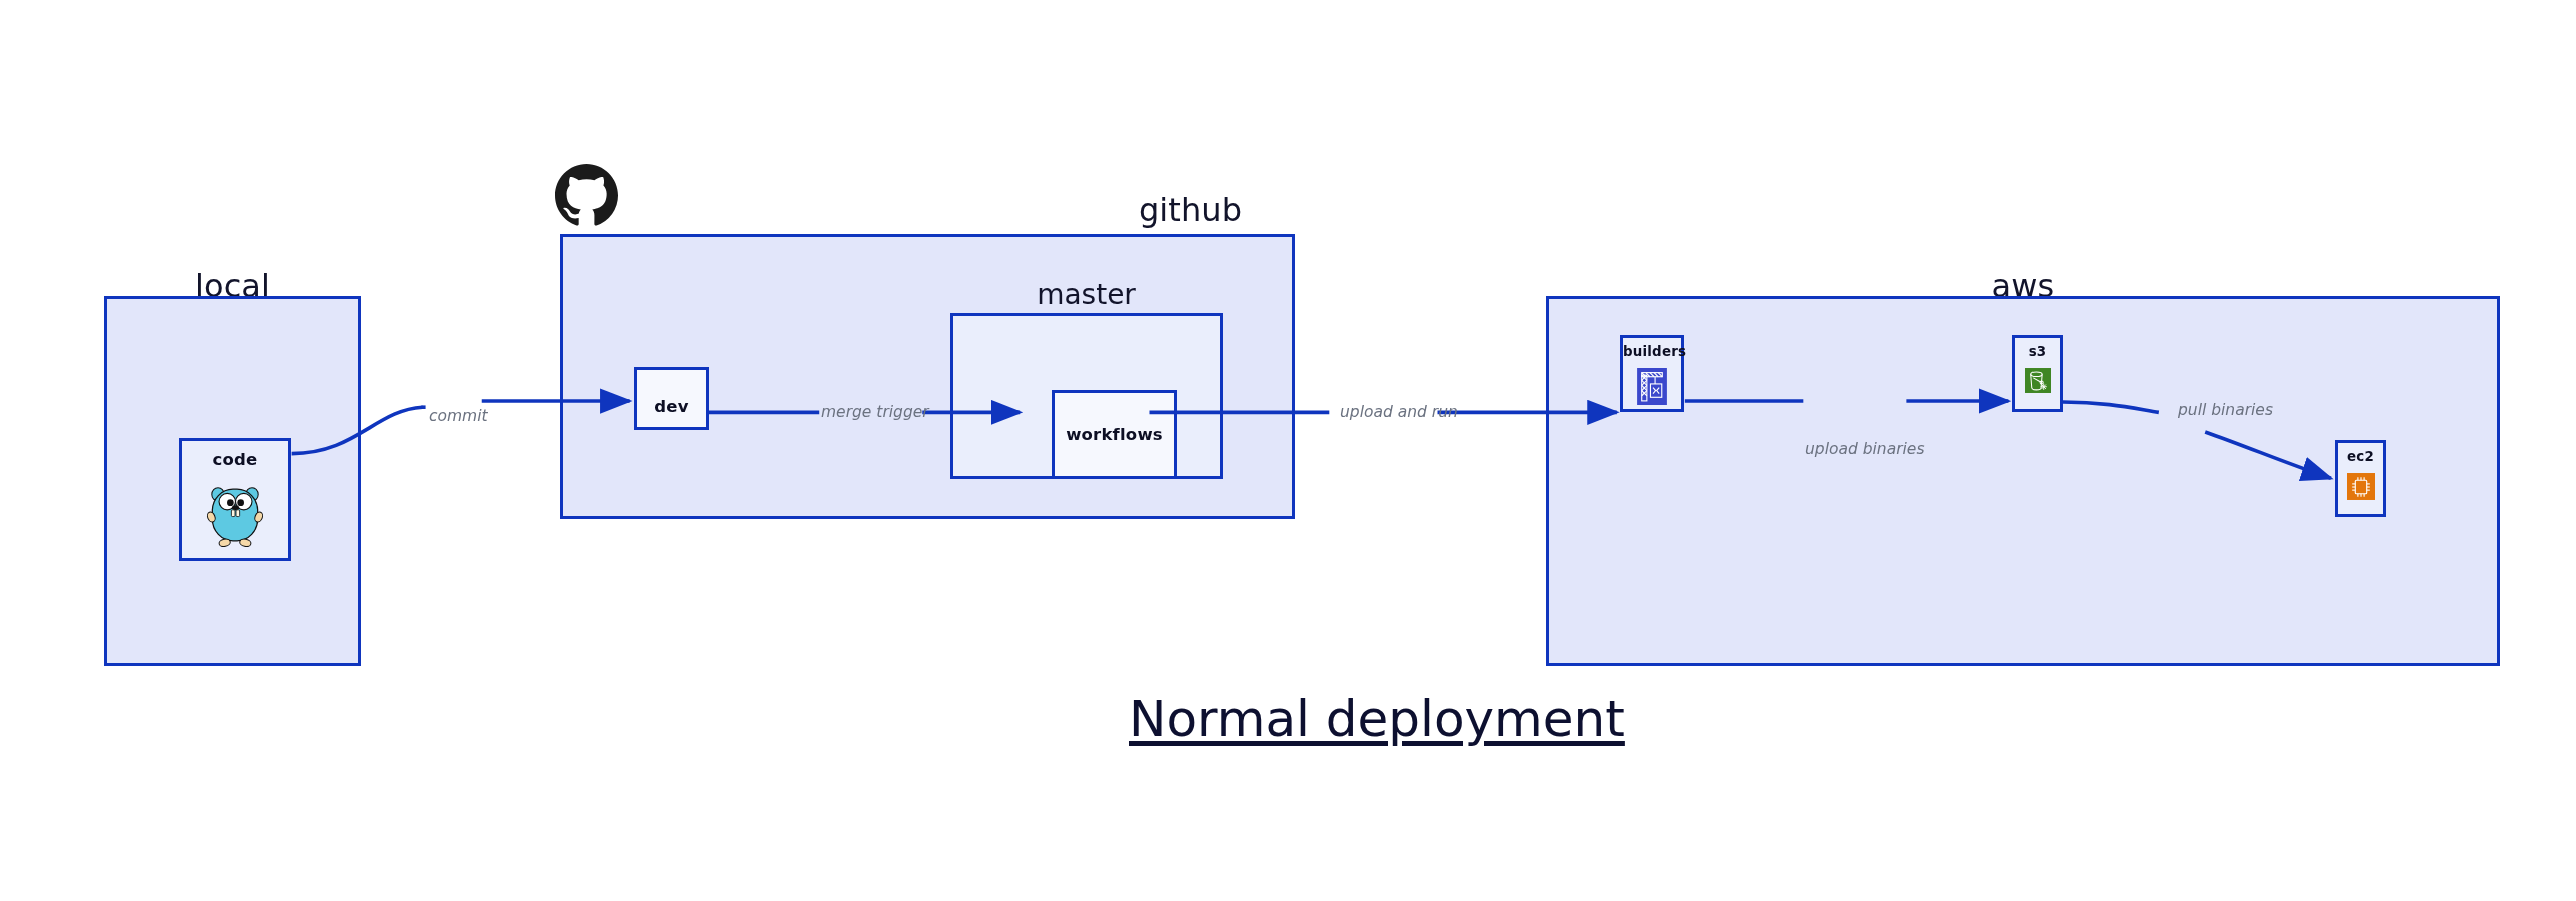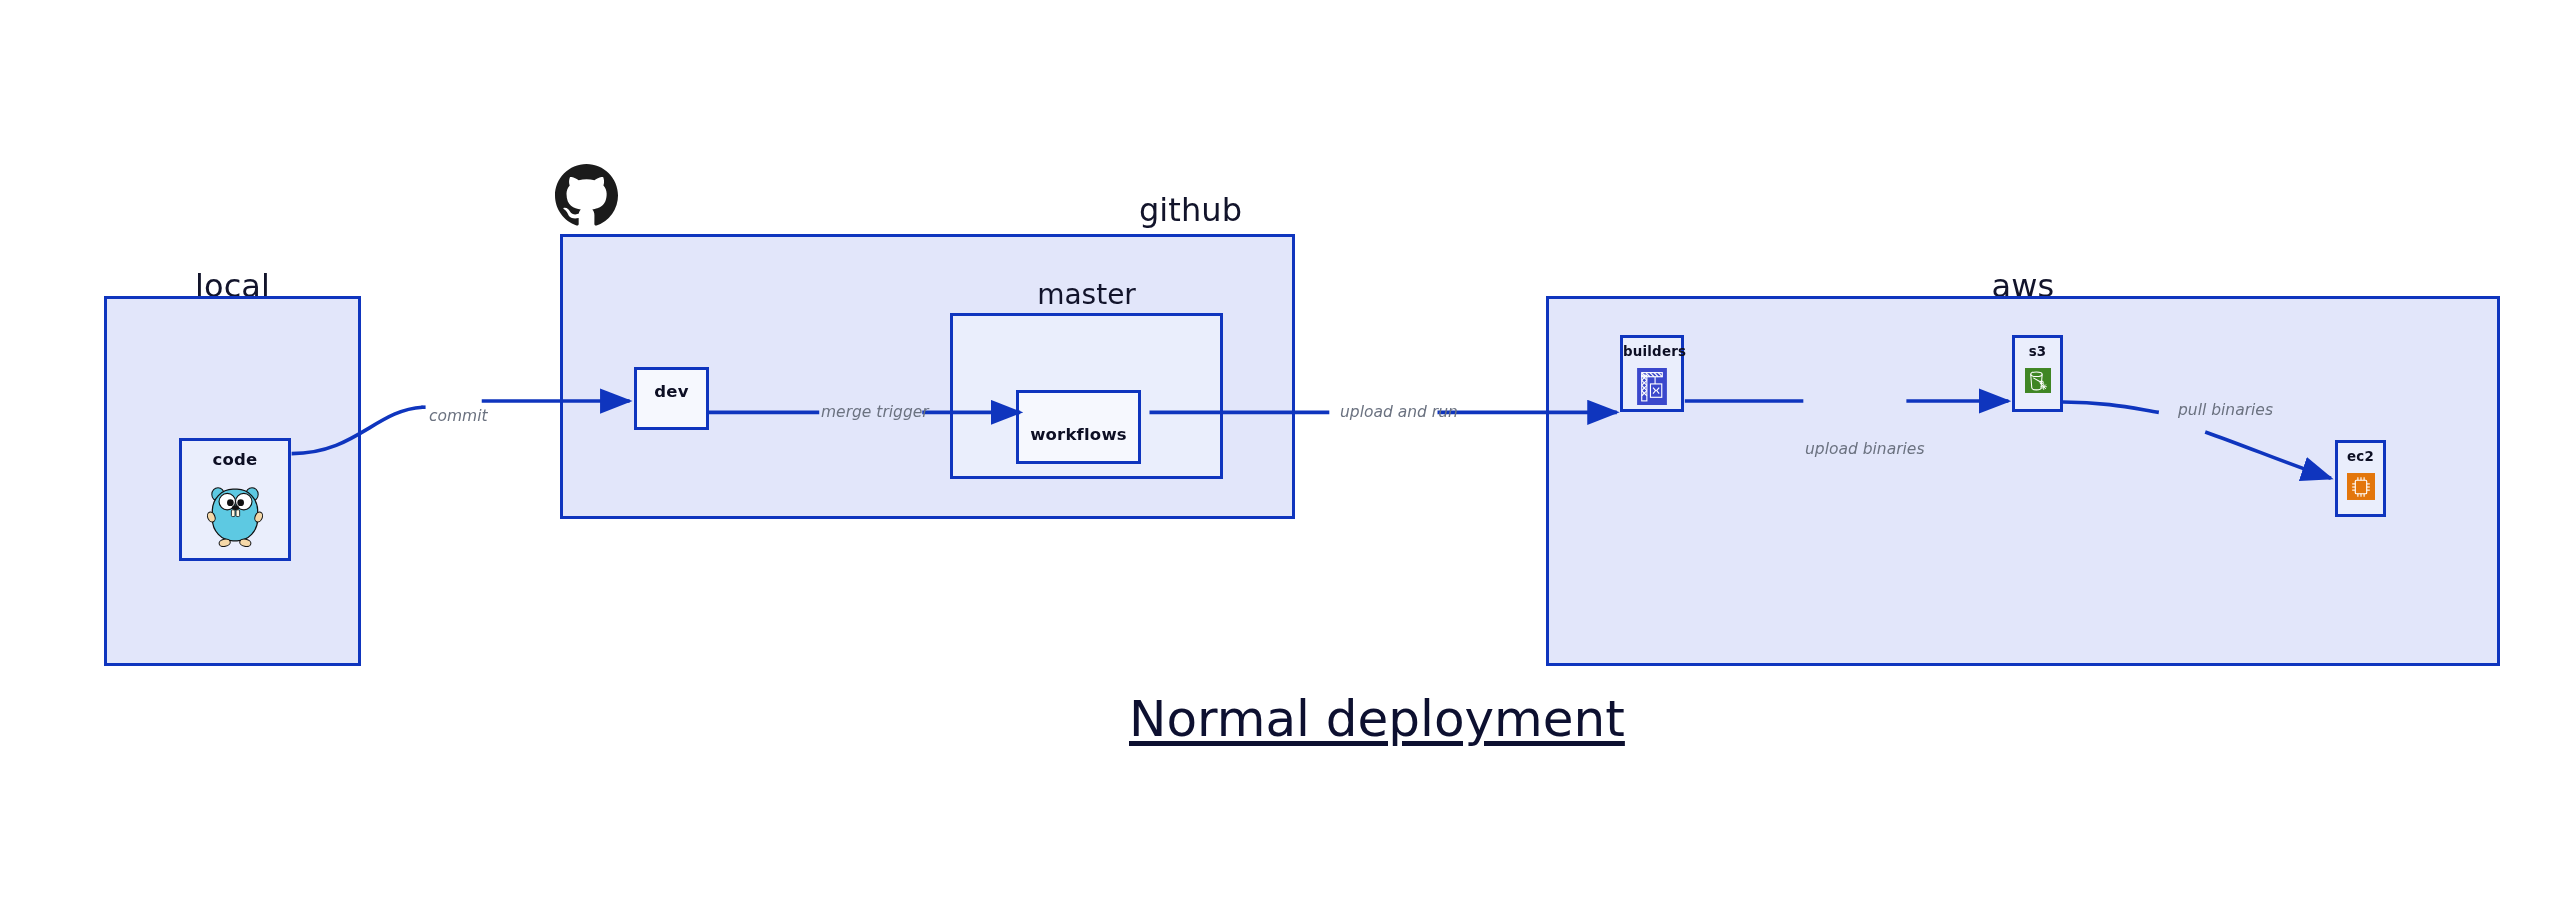--- a/index.html
+++ b/index.html
@@ -165,24 +165,24 @@
     </svg>
   </div>
 
   <div class="group-label" style="left:1108px; top:191px; width:165px;">github</div>
   <div class="group" style="left:560px; top:234px; width:735px; height:285px;"></div>
 
   <div class="sub-label" style="left:950px; top:278px; width:273px;">master</div>
   <div class="subgroup" style="left:950px; top:313px; width:273px; height:166px;"></div>
 
   <div class="node plain" style="left:634px; top:367px; width:75px; height:63px;">
-    <div class="node-title" style="top:12px;">dev</div>
-  </div>
-
-  <div class="node plain" style="left:1016px; top:390px; width:125px; height:74px;">
+    <div class="node-title" style="top:27px;">dev</div>
+  </div>
+
+  <div class="node plain" style="left:1052px; top:390px; width:125px; height:89px;">
     <div class="node-title" style="top:32px;">workflows</div>
   </div>
 
   <div class="group-label" style="left:1546px; top:267px; width:954px;">aws</div>
   <div class="group" style="left:1546px; top:296px; width:954px; height:370px;"></div>
 
   <div class="node" style="left:1620px; top:335px; width:64px; height:77px;">
     <div class="node-title" style="top:6.2px; font-size:13.4px;">builders</div>
     <div class="node-icon" style="top:30px; width:30px; height:37px;">
       <svg viewBox="0 0 58 72" width="30" height="37" xmlns="http://www.w3.org/2000/svg">

